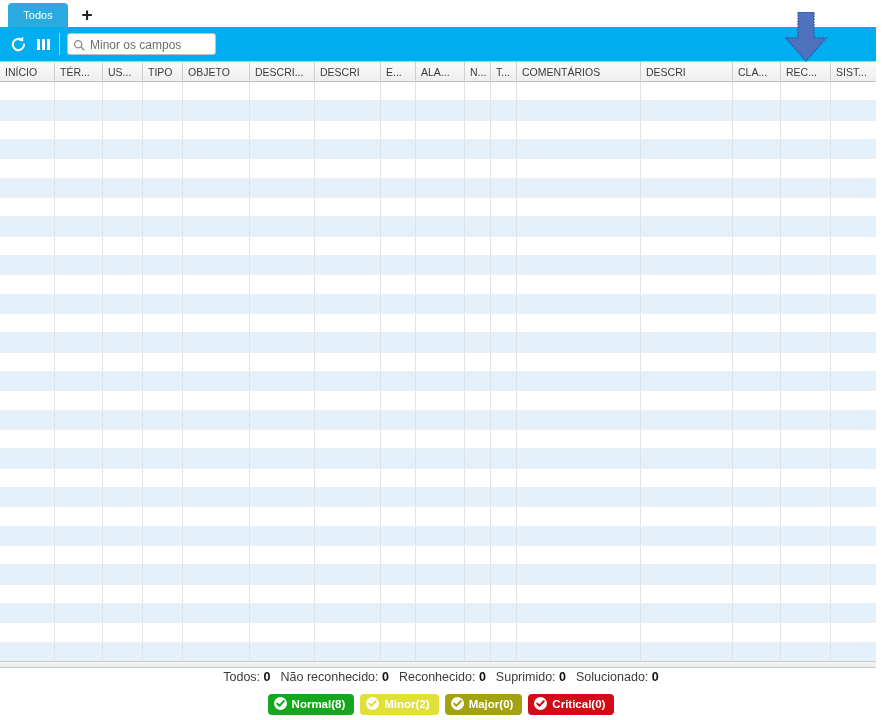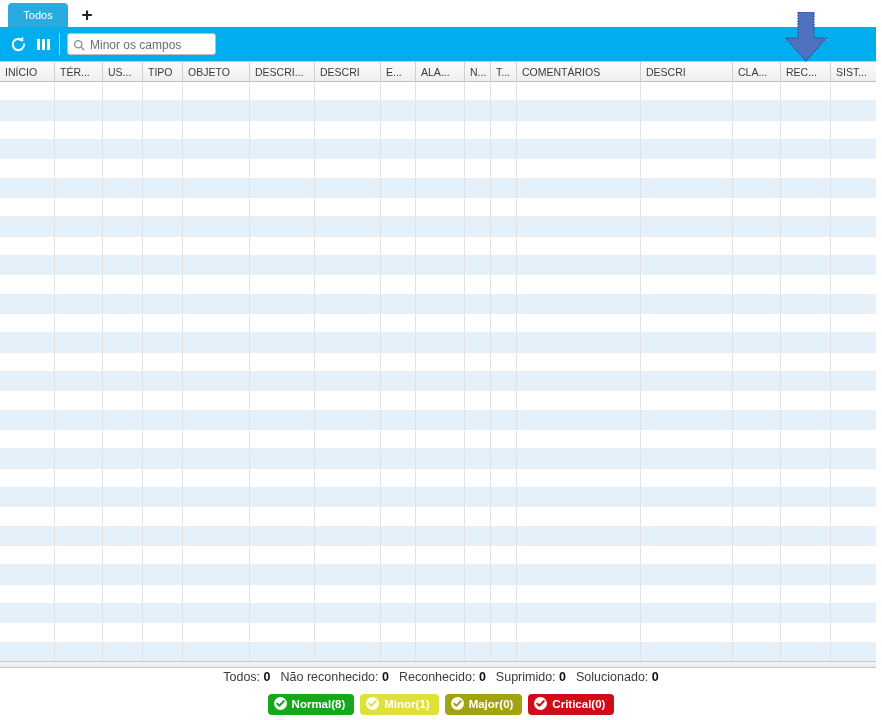--- a/index.html
+++ b/index.html
@@ -793,17 +793,17 @@
     </div>
   <div class="grid-foot"></div>
 </div>
 
 <div class="status-line"><span class="stat"><span>Todos:</span> <b>0</b></span><span class="stat"><span>Não reconhecido:</span> <b>0</b></span><span class="stat"><span>Reconhecido:</span> <b>0</b></span><span class="stat"><span>Suprimido:</span> <b>0</b></span><span class="stat"><span>Solucionado:</span> <b>0</b></span></div>
 
 <div class="badges"><span class="badge" style="background: rgb(21, 168, 28);"><span class="chk"><svg width="11" height="11" viewBox="0 0 11 11">
           <path d="M2.2 5.6 L4.4 7.8 L8.8 3.1" fill="none" stroke="#15a81c" stroke-width="2" stroke-linecap="round" stroke-linejoin="round"></path>
         </svg></span><span class="lbl">Normal(8)</span></span><span class="badge" style="background: rgb(224, 224, 58);"><span class="chk"><svg width="11" height="11" viewBox="0 0 11 11">
           <path d="M2.2 5.6 L4.4 7.8 L8.8 3.1" fill="none" stroke="#e0e03a" stroke-width="2" stroke-linecap="round" stroke-linejoin="round"></path>
-        </svg></span><span class="lbl">Minor(1)</span></span><span class="badge" style="background: rgb(163, 163, 18);"><span class="chk"><svg width="11" height="11" viewBox="0 0 11 11">
+        </svg></span><span class="lbl">Minor(2)</span></span><span class="badge" style="background: rgb(163, 163, 18);"><span class="chk"><svg width="11" height="11" viewBox="0 0 11 11">
           <path d="M2.2 5.6 L4.4 7.8 L8.8 3.1" fill="none" stroke="#a3a312" stroke-width="2" stroke-linecap="round" stroke-linejoin="round"></path>
         </svg></span><span class="lbl">Major(0)</span></span><span class="badge" style="background: rgb(209, 11, 23);"><span class="chk"><svg width="11" height="11" viewBox="0 0 11 11">
           <path d="M2.2 5.6 L4.4 7.8 L8.8 3.1" fill="none" stroke="#d10b17" stroke-width="2" stroke-linecap="round" stroke-linejoin="round"></path>
         </svg></span><span class="lbl">Critical(0)</span></span></div>
 
 </body></html>

